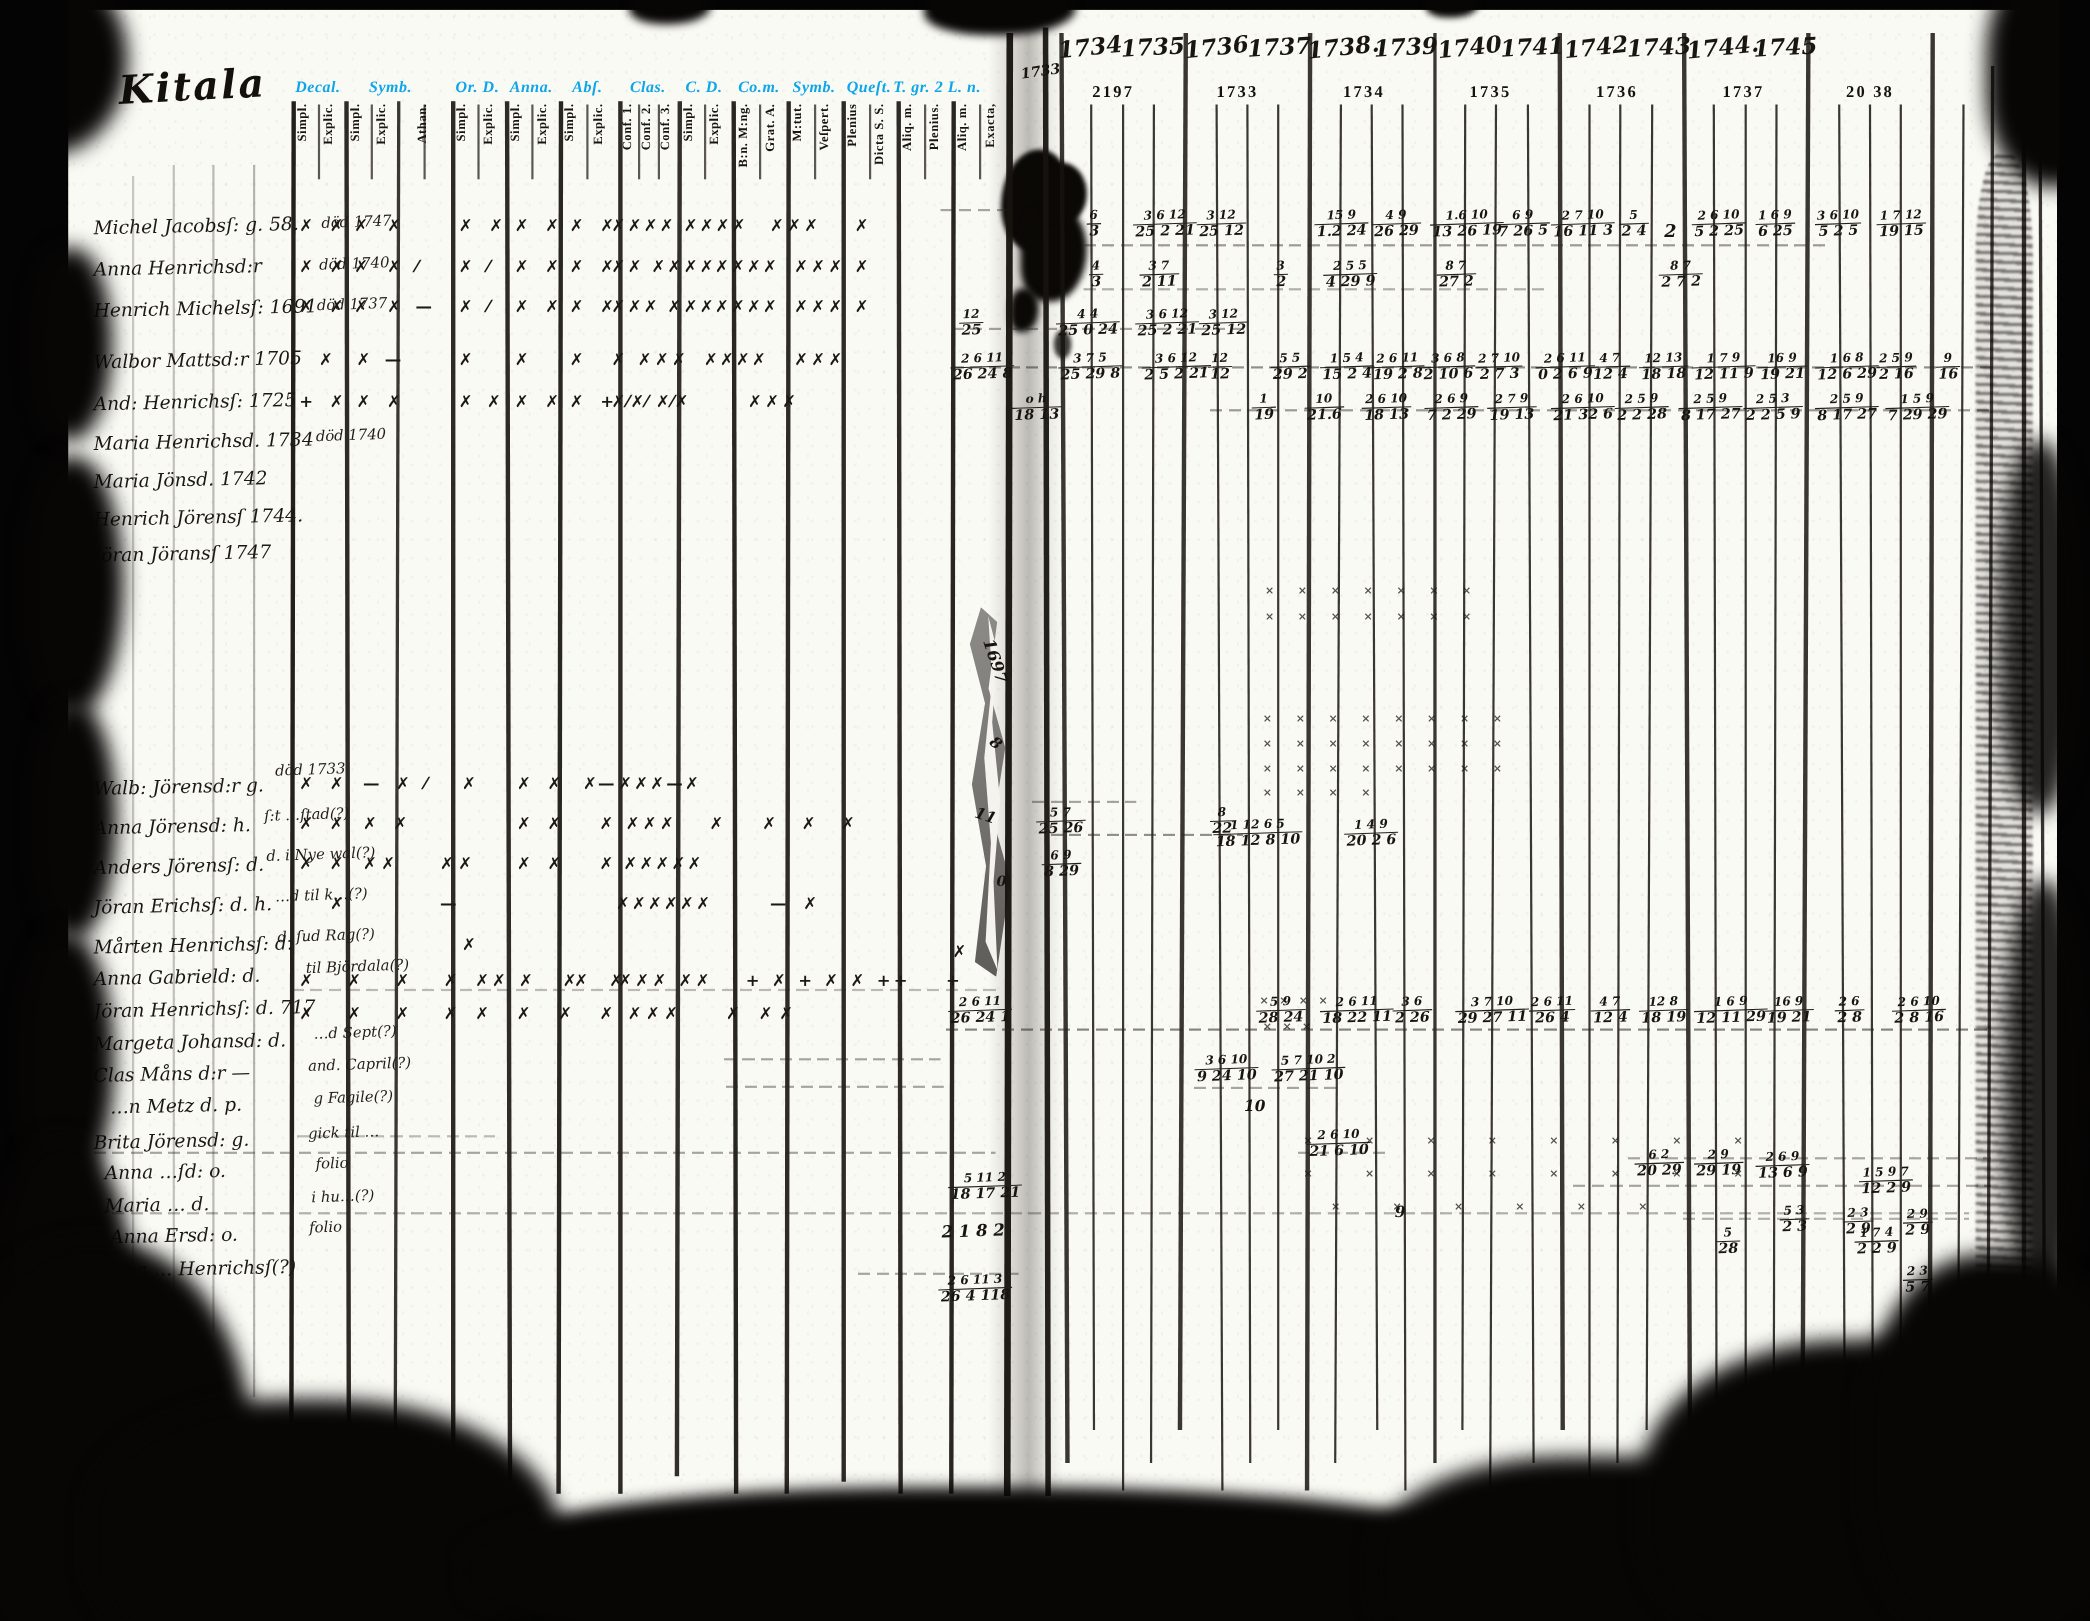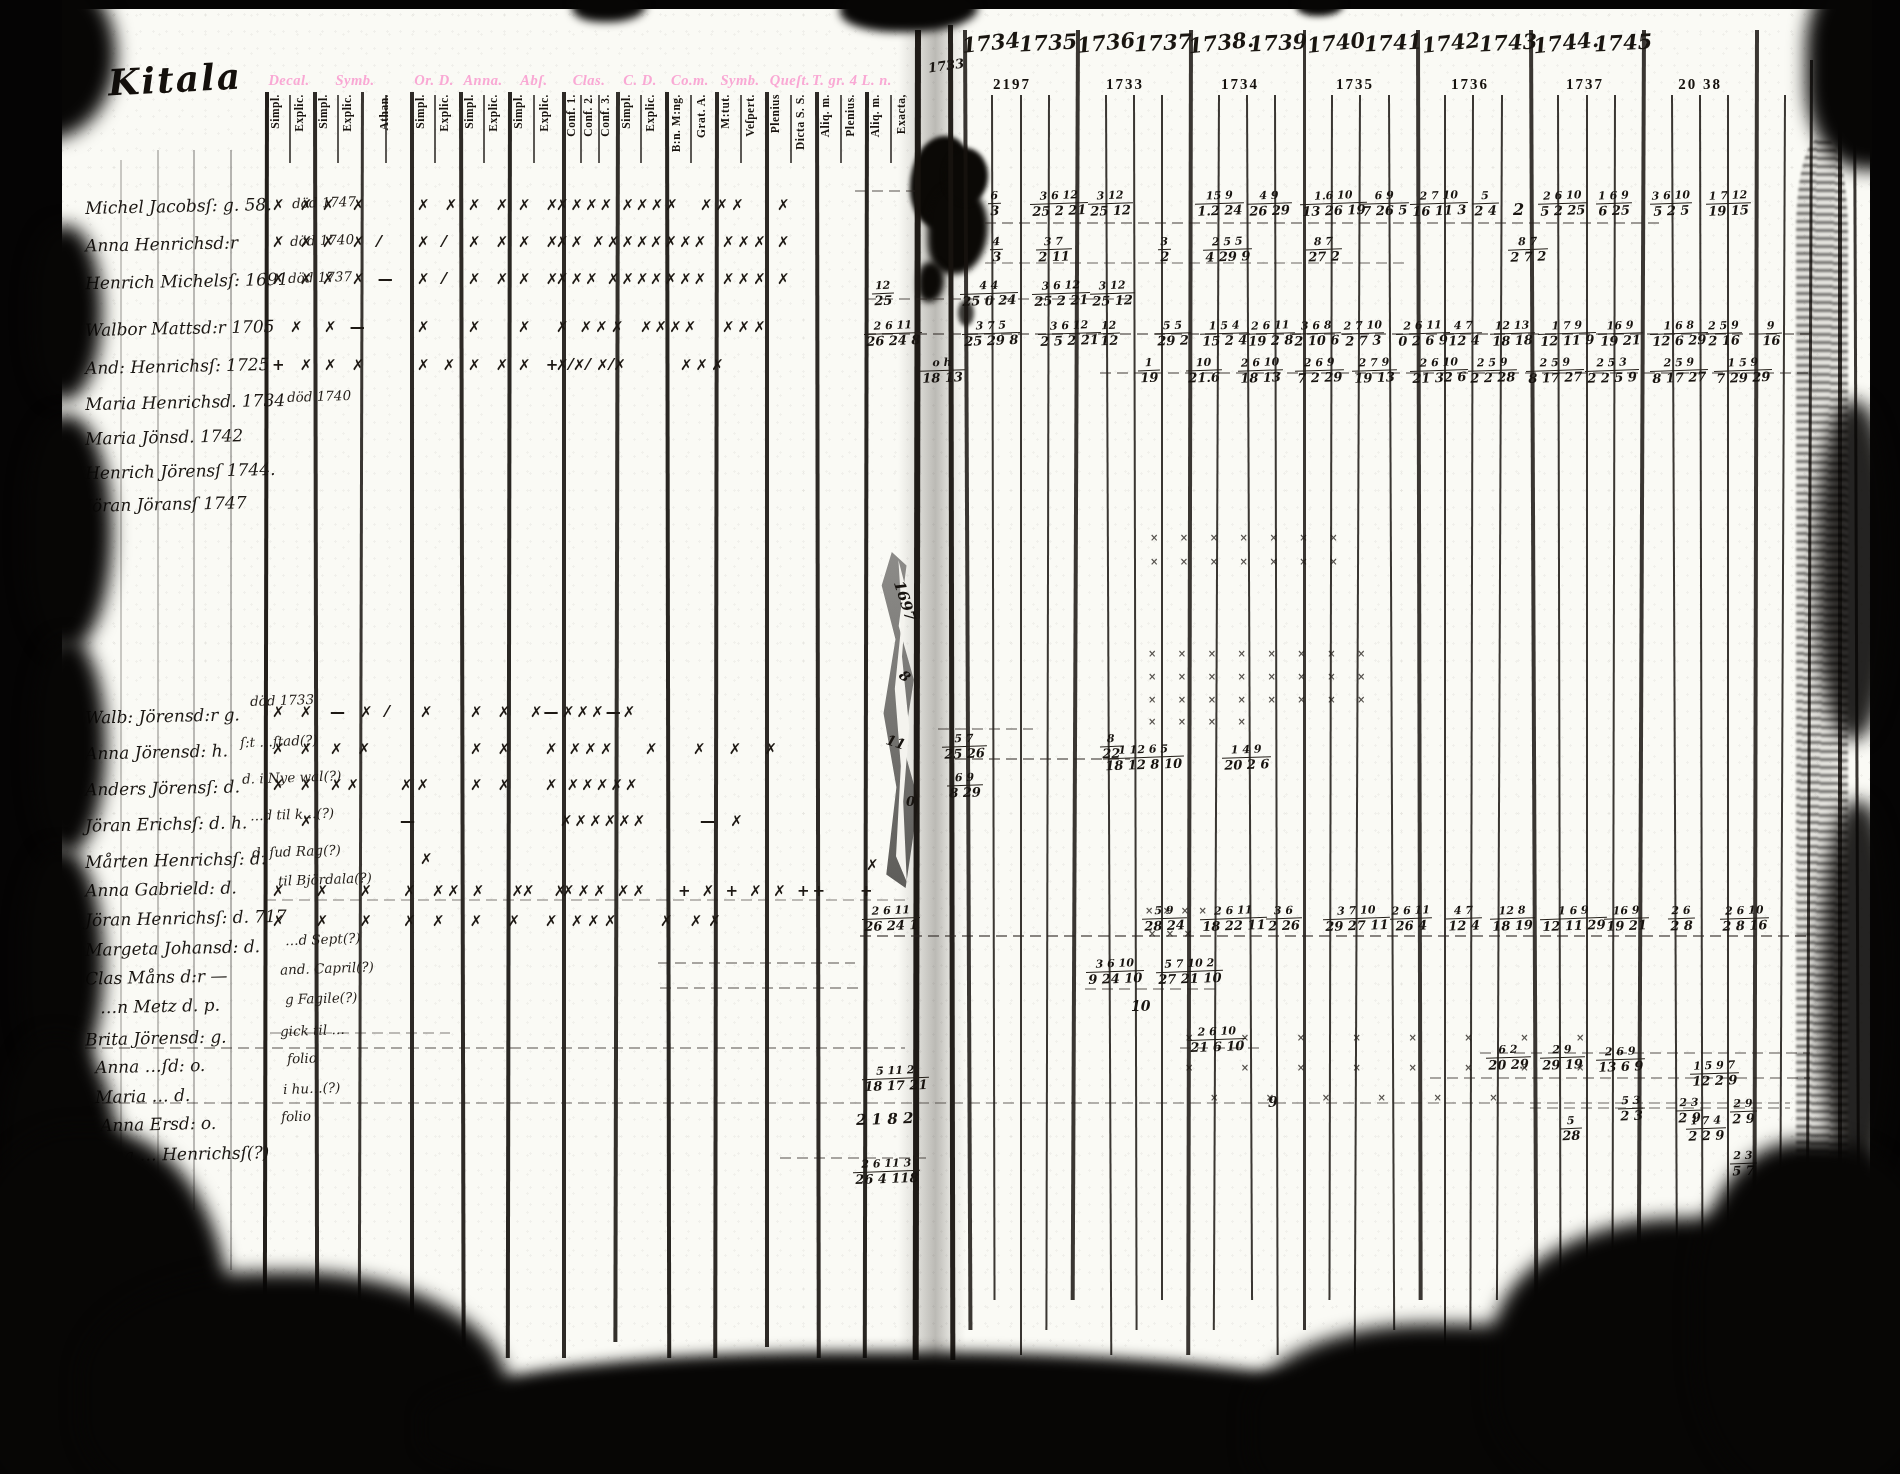--- a/index.html
+++ b/index.html
@@ -50,21 +50,21 @@
   #e-b1{left:-40px;top:1128px;width:270px;height:390px;}
   #e-b2{left:80px;top:1272px;width:430px;height:250px;}
   #e-b3{left:420px;top:1352px;width:1000px;height:150px;filter:blur(7px);}
   #e-b4{left:1248px;top:1324px;width:430px;height:210px;}
   #e-b5{left:1492px;top:1218px;width:450px;height:300px;}
   #e-b6{left:1694px;top:1140px;width:260px;height:360px;}
 
   .vl{position:absolute;background:#17130f;transform-origin:top left;}
   .hl{position:absolute;height:2px;
     background:repeating-linear-gradient(90deg,#2b2420 0 11px,transparent 11px 17px);}
-  .phdr{position:absolute;font:italic 700 14.5px "Liberation Serif",serif;color:#f9a8d4;
+  .phdr{position:absolute;font:italic 700 14.5px "Liberation Serif",serif;color:#0ea5e9;
     transform:translateX(-50%);letter-spacing:.5px;white-space:nowrap;text-align:right;}
   .sub{position:absolute;writing-mode:vertical-rl;transform:rotate(180deg);
     font:700 11.5px "Liberation Serif",serif;color:#19140f;letter-spacing:.5px;white-space:nowrap;line-height:1;}
   .yhw{position:absolute;font:italic 700 21px "DejaVu Serif",serif;color:#191510;
     transform:translateX(-50%) rotate(-5deg);white-space:nowrap;}
   .ypr{position:absolute;font:700 15px "Liberation Serif",serif;color:#15110d;
     transform:translateX(-50%);letter-spacing:2px;white-space:nowrap;}
   .hname{position:absolute;font:italic 17px "DejaVu Serif",serif;color:#1b1713;
     transform:rotate(-1.2deg);white-space:nowrap;}
   .hnote{position:absolute;font:italic 13.5px "DejaVu Serif",serif;color:#221d18;
@@ -186,21 +186,21 @@
       <div class="phdr" style="left: 289px; top: 72px;">Decal.</div>
       <div class="phdr" style="left: 355px; top: 72px;">Symb.</div>
       <div class="phdr" style="left: 434px; top: 72px;">Or. D.</div>
       <div class="phdr" style="left: 483px; top: 72px;">Anna.</div>
       <div class="phdr" style="left: 534px; top: 72px;">Abſ.</div>
       <div class="phdr" style="left: 589px; top: 72px;">Clas.</div>
       <div class="phdr" style="left: 640px; top: 72px;">C. D.</div>
       <div class="phdr" style="left: 690px; top: 72px;">Co.m.</div>
       <div class="phdr" style="left: 740px; top: 72px;">Symb.</div>
       <div class="phdr" style="left: 790px; top: 72px;">Queſt.</div>
-      <div class="phdr" style="left: 852px; top: 72px;">T. gr. 4 L. n.</div>
+      <div class="phdr" style="left: 852px; top: 72px;">T. gr. 2 L. n.</div>
       <div class="sub" style="left: 270px; top: 94px;">Simpl.</div>
       <div class="sub" style="left: 294px; top: 94px;">Explic.</div>
       <div class="sub" style="left: 318px; top: 94px;">Simpl.</div>
       <div class="sub" style="left: 342px; top: 94px;">Explic.</div>
       <div class="sub" style="left: 379px; top: 94px;">Athan.</div>
       <div class="sub" style="left: 415px; top: 94px;">Simpl.</div>
       <div class="sub" style="left: 439px; top: 94px;">Explic.</div>
       <div class="sub" style="left: 464px; top: 94px;">Simpl.</div>
       <div class="sub" style="left: 488px; top: 94px;">Explic.</div>
       <div class="sub" style="left: 513px; top: 94px;">Simpl.</div>

